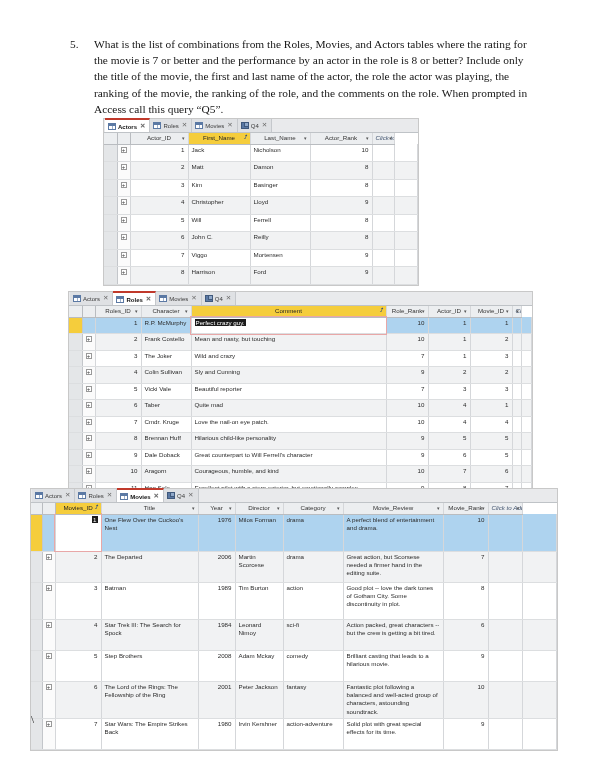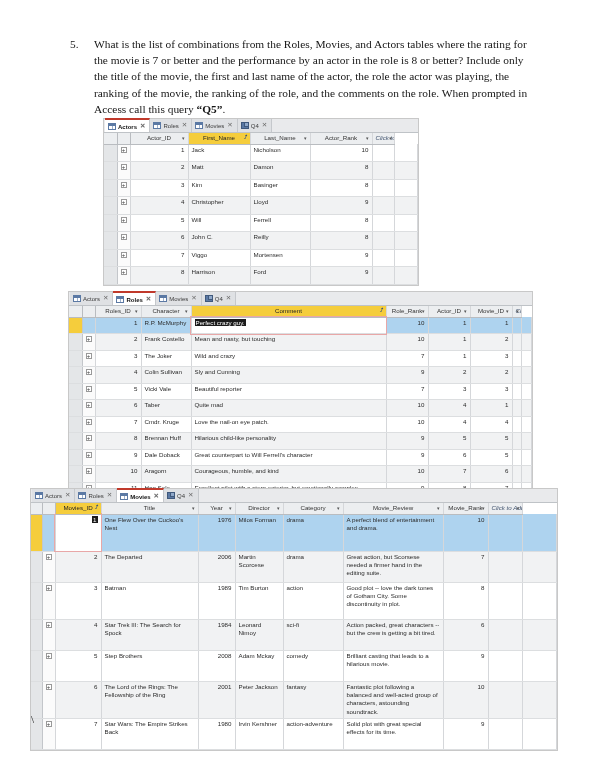--- a/index.html
+++ b/index.html
@@ -29,21 +29,21 @@
     color: #161616;
   }
   .question .q-num {
     width: 24px;
     flex: 0 0 24px;
   }
   .question .q-text {
     flex: 1 1 auto;
     text-align: left;
   }
-  .question .q-text b { font-weight: bold; }
+  .question .q-text b { font-weight: normal; }
 
   
   .access-win {
     position: absolute;
     background: #ffffff;
     border: 1px solid #c8c8c8;
     box-sizing: border-box;
     font-size: 6.2px;
     color: #262626;
   }

